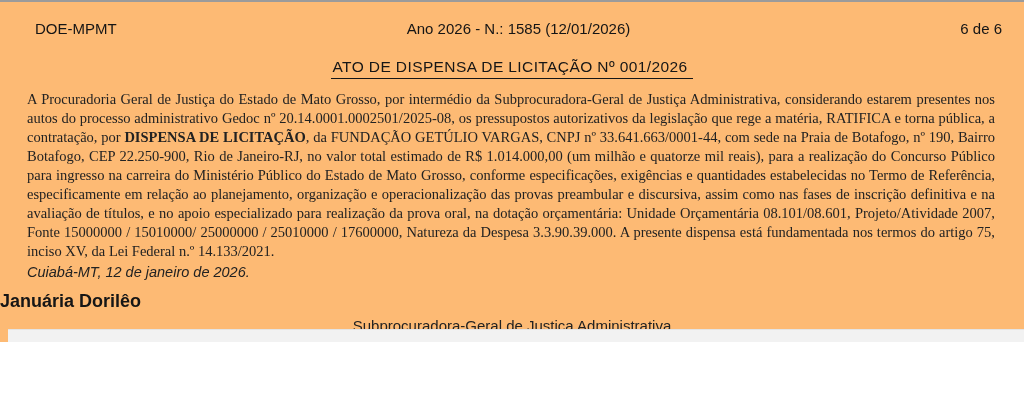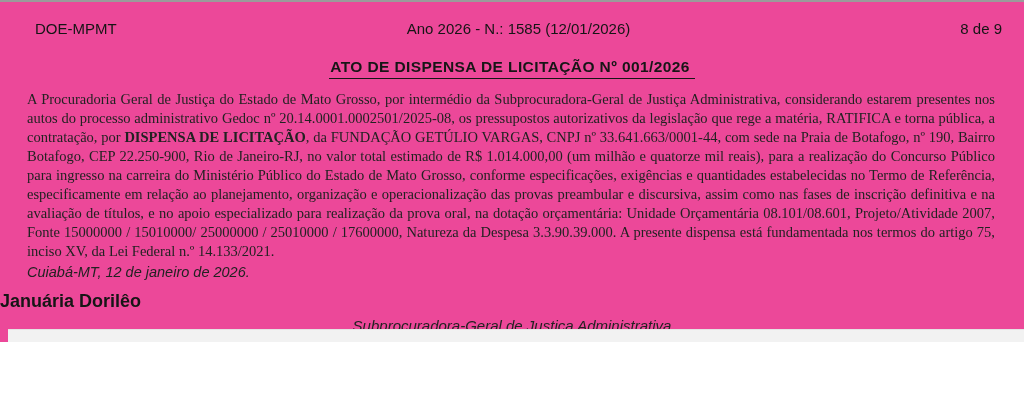--- a/index.html
+++ b/index.html
@@ -4,21 +4,21 @@
 <style>
   html, body { margin: 0; padding: 0; }
   body {
     font-family: "Liberation Sans", sans-serif;
     background: #ffffff;
   }
   .page {
     position: relative;
     width: 1024px;
     height: 342px;
-    background: #ec4899;
+    background: #fdba74;
     overflow: hidden;
     color: #1f1f1f;
   }
   .top-rule {
     height: 2px;
     background: #9b9b9b;
   }
   .header {
     display: grid;
     grid-template-columns: 1fr auto 1fr;
@@ -27,21 +27,21 @@
     font-size: 15px;
     color: #151515;
   }
   .header .left   { text-align: left; }
   .header .center { text-align: center; }
   .header .right  { text-align: right; }
   .doc-title {
     text-align: center;
     margin-top: 21px;
     font-size: 15.5px;
-    font-weight: 700;
+    font-weight: 400;
     letter-spacing: 0.4px;
     color: #161616;
   }
   .doc-title .underlined {
     display: inline-block;
     border-bottom: 1.5px solid #161616;
     padding: 0 5px 2px 1px;
   }
   .body-text {
     margin: 11px 29px 0 27px;
@@ -64,21 +64,20 @@
     margin-top: 9px;
     font-size: 18px;
     font-weight: 700;
     color: #161616;
   }
   .sig-role {
     text-align: center;
     margin-top: 5px;
     font-size: 15px;
     color: #222222;
-    font-style: italic;
   }
   .bottom-strip {
     position: absolute;
     left: 8px;
     right: 0;
     bottom: 0;
     height: 12px;
     background: #f2f2f2;
     border-top: 1px solid #e4e4e4;
   }
@@ -86,21 +85,21 @@
 </head>
 <body>
 
 <div class="page">
 
   <div class="top-rule"></div>
 
   <div class="header">
     <span class="left">DOE-MPMT</span>
     <span class="center">Ano 2026 - N.: 1585 (12/01/2026)</span>
-    <span class="right">8 de 9</span>
+    <span class="right">6 de 6</span>
   </div>
 
   <h1 class="doc-title">
     <span class="underlined">ATO DE DISPENSA DE LICITAÇÃO Nº 001/2026</span>
   </h1>
 
   <p class="body-text"><span>A Procuradoria Geral de Justiça do Estado de Mato Grosso, por intermédio da Subprocuradora-Geral de Justiça Administrativa, considerando estarem presentes nos autos do processo administrativo Gedoc nº 20.14.0001.0002501/2025-08, os pressupostos autorizativos da legislação que rege a matéria, RATIFICA e torna pública, a contratação, por </span><strong>DISPENSA DE LICITAÇÃO</strong><span>, da FUNDAÇÃO GETÚLIO VARGAS, CNPJ nº 33.641.663/0001-44, com sede na Praia de Botafogo, nº 190, Bairro Botafogo, CEP 22.250-900, Rio de Janeiro-RJ, no valor total estimado de R$ 1.014.000,00 (um milhão e quatorze mil reais), para a realização do Concurso Público para ingresso na carreira do Ministério Público do Estado de Mato Grosso, conforme especificações, exigências e quantidades estabelecidas no Termo de Referência, especificamente em relação ao planejamento, organização e operacionalização das provas preambular e discursiva, assim como nas fases de inscrição definitiva e na avaliação de títulos, e no apoio especializado para realização da prova oral, na dotação orçamentária: Unidade Orçamentária 08.101/08.601, Projeto/Atividade 2007, Fonte 15000000 / 15010000/ 25000000 / 25010000 / 17600000, Natureza da Despesa 3.3.90.39.000. A presente dispensa está fundamentada nos termos do artigo 75, inciso XV, da Lei Federal n.º 14.133/2021.</span></p>
 
   <p class="dateline">Cuiabá-MT, 12 de janeiro de 2026.</p>
 

